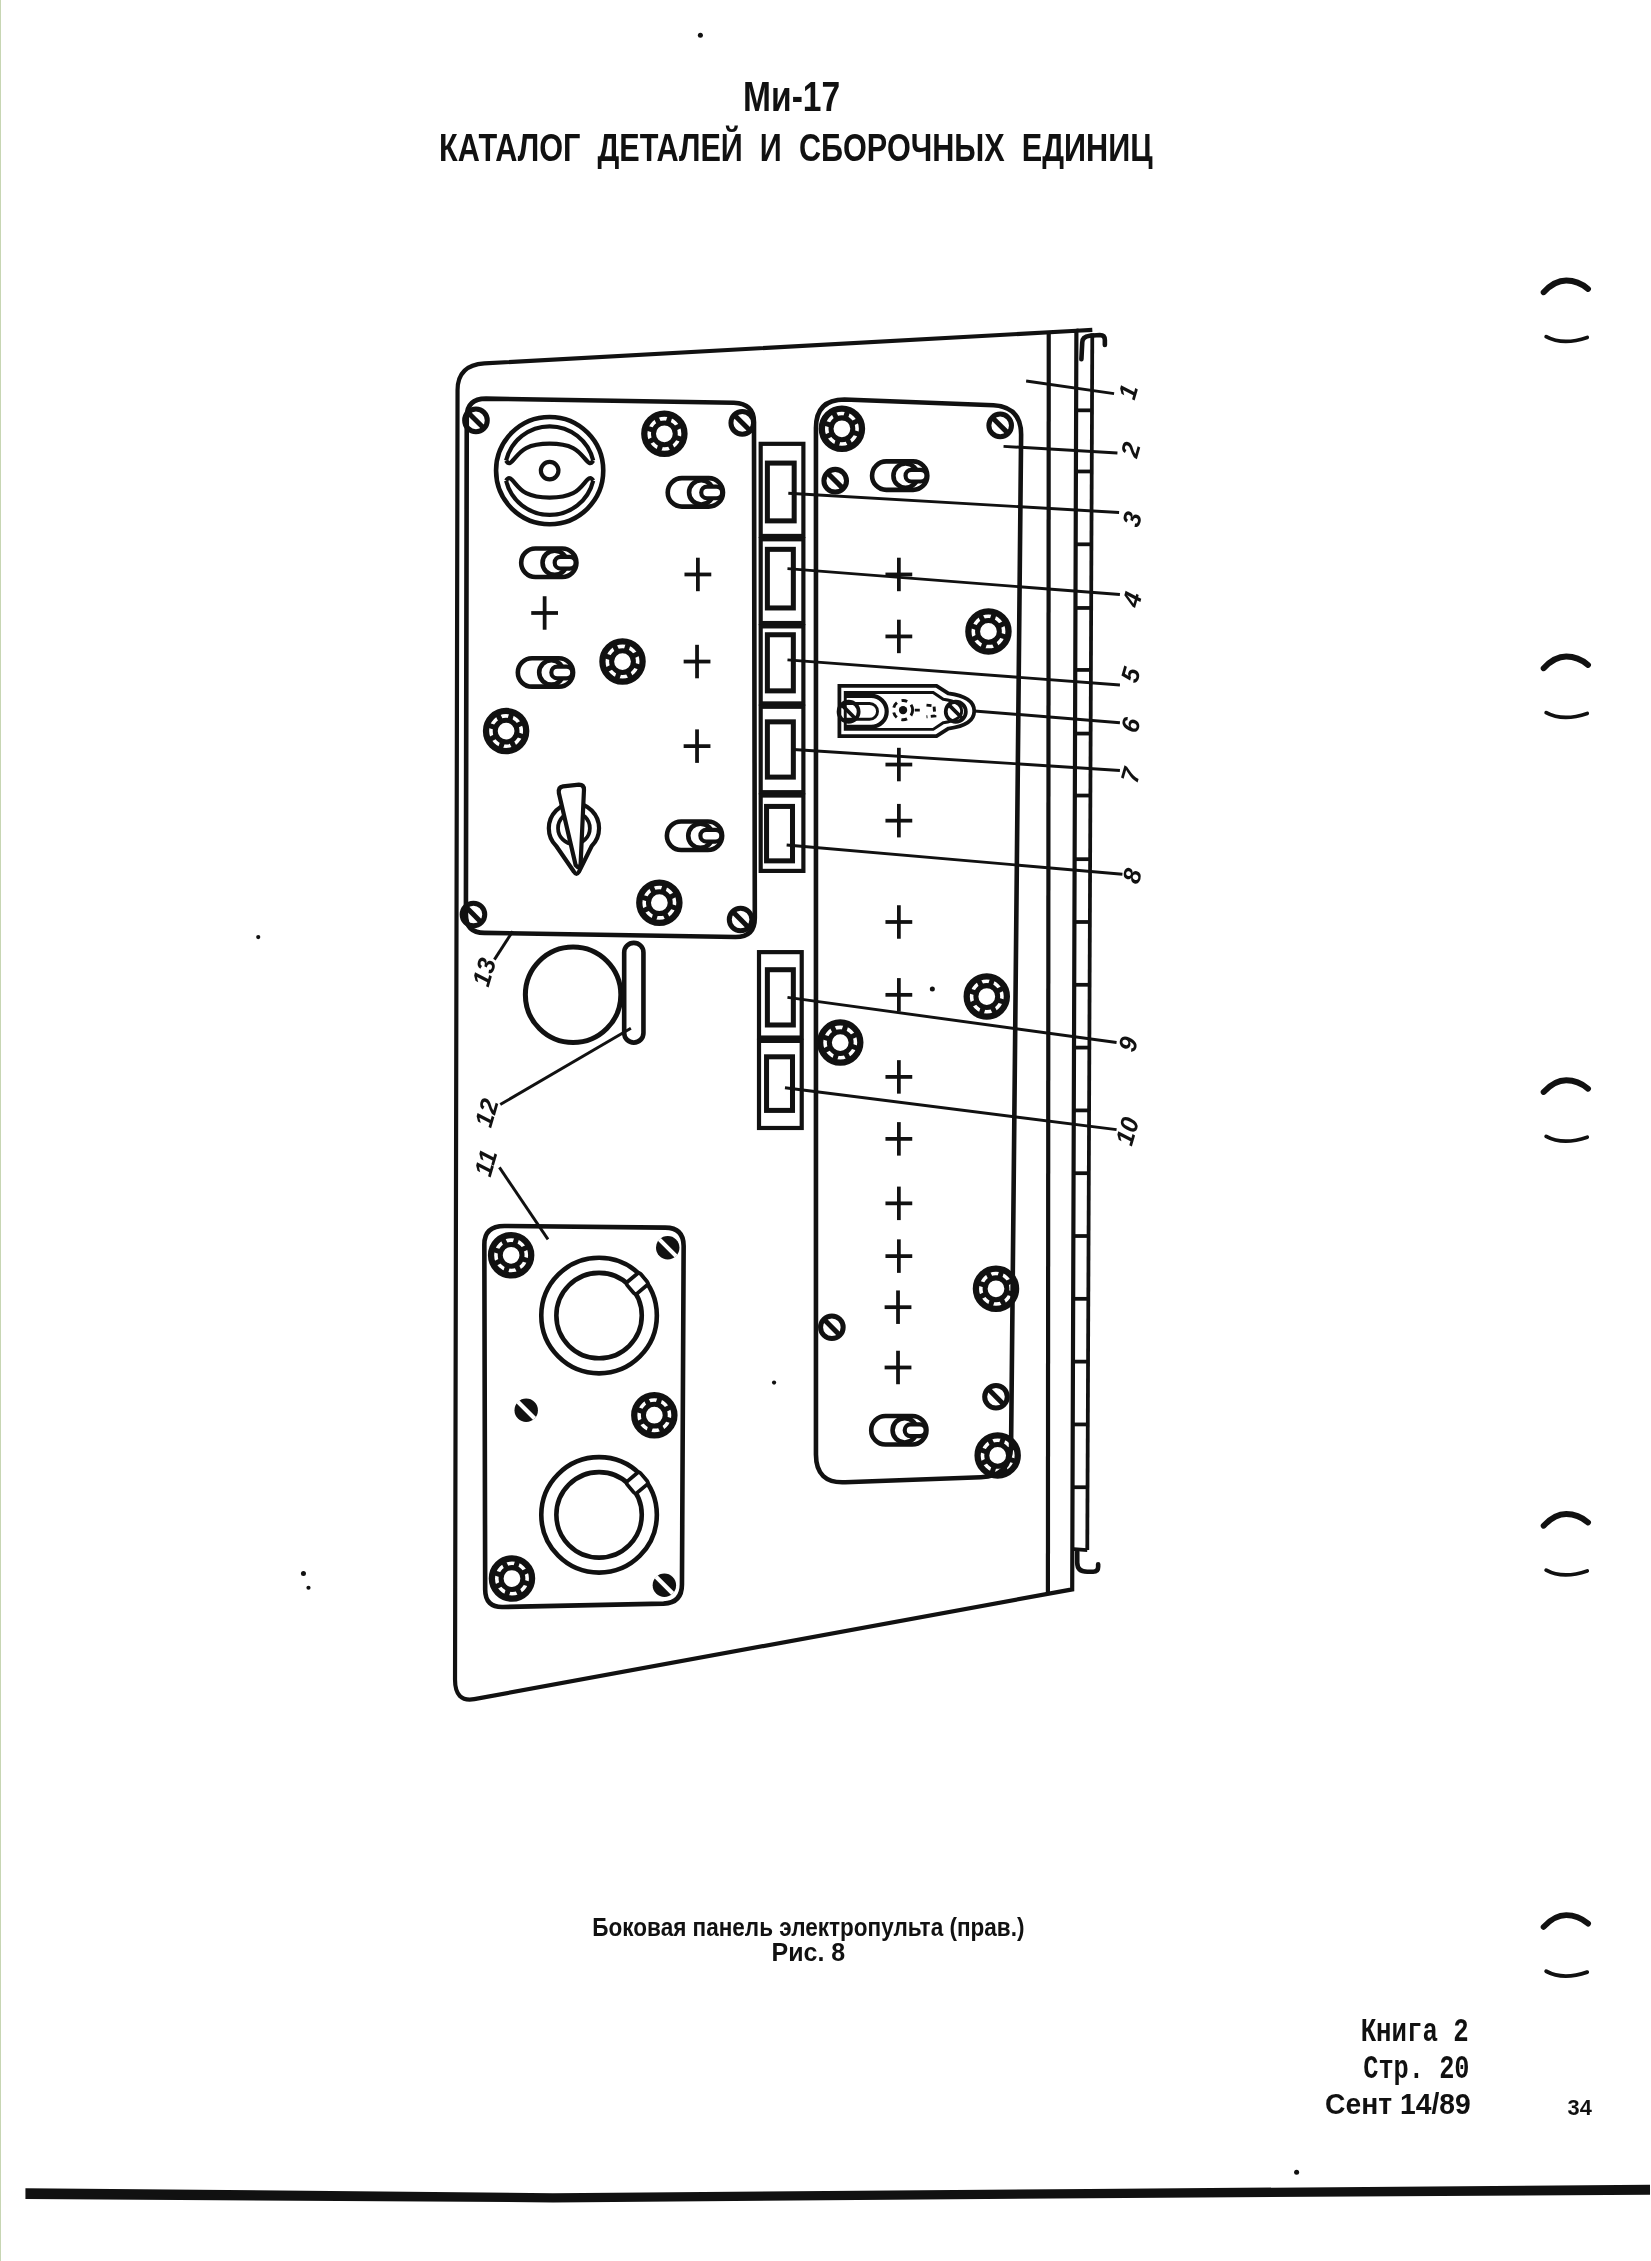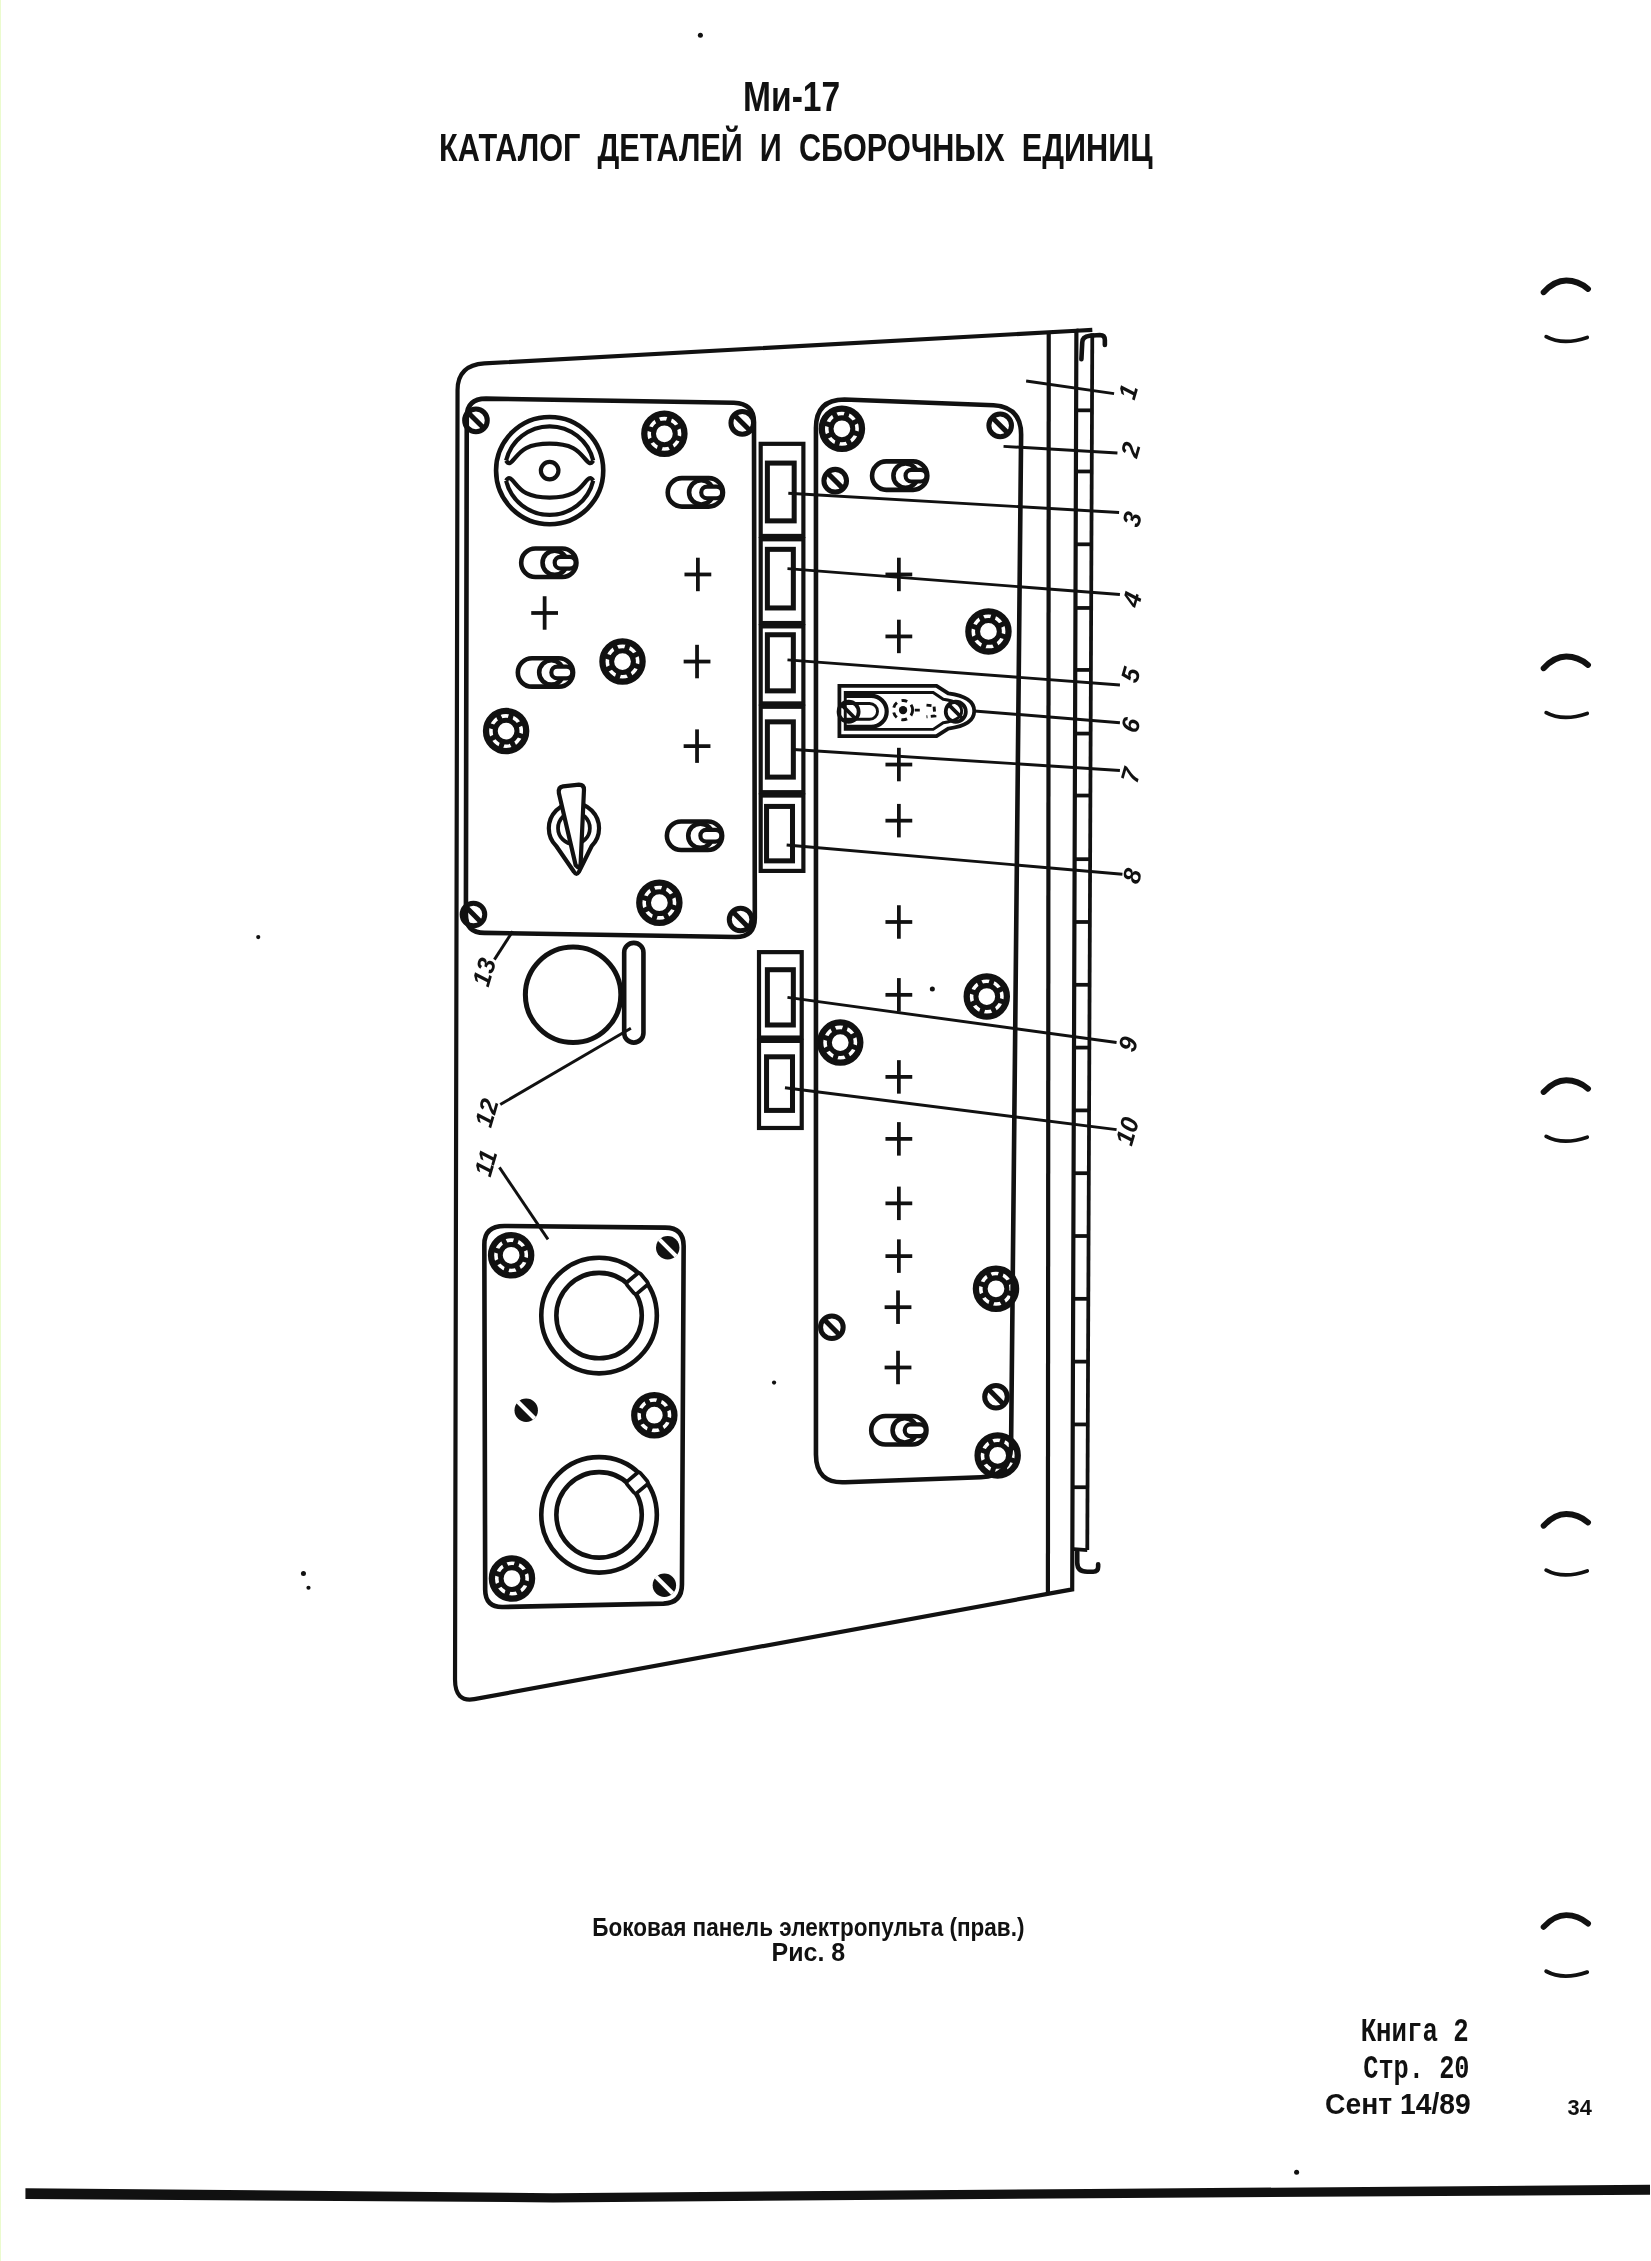--- a/index.html
+++ b/index.html
@@ -1,16 +1,16 @@
 <!DOCTYPE html>
 <html style="font-size:13.4px"><head>
 <meta charset="utf-8">
 <style>
 html,body{margin:0;padding:0;background:#fff;}
-.page{position:relative;width:1652px;height:2261px;background:#bef264;overflow:hidden;font-family:"Liberation Sans",sans-serif;}
+.page{position:relative;width:1652px;height:2261px;background:#4d7c0f;overflow:hidden;font-family:"Liberation Sans",sans-serif;}
 svg{position:absolute;left:0;top:0;}
 </style>
 </head>
 <body>
 <div class="page">
 <svg width="1652" height="2261" viewBox="0 0 1972 2700">
 <defs>
 <g id="gear" stroke="#111" fill="none">
 <circle r="24" stroke-width="7.5"></circle>
 <circle r="13" stroke-width="6"></circle>

